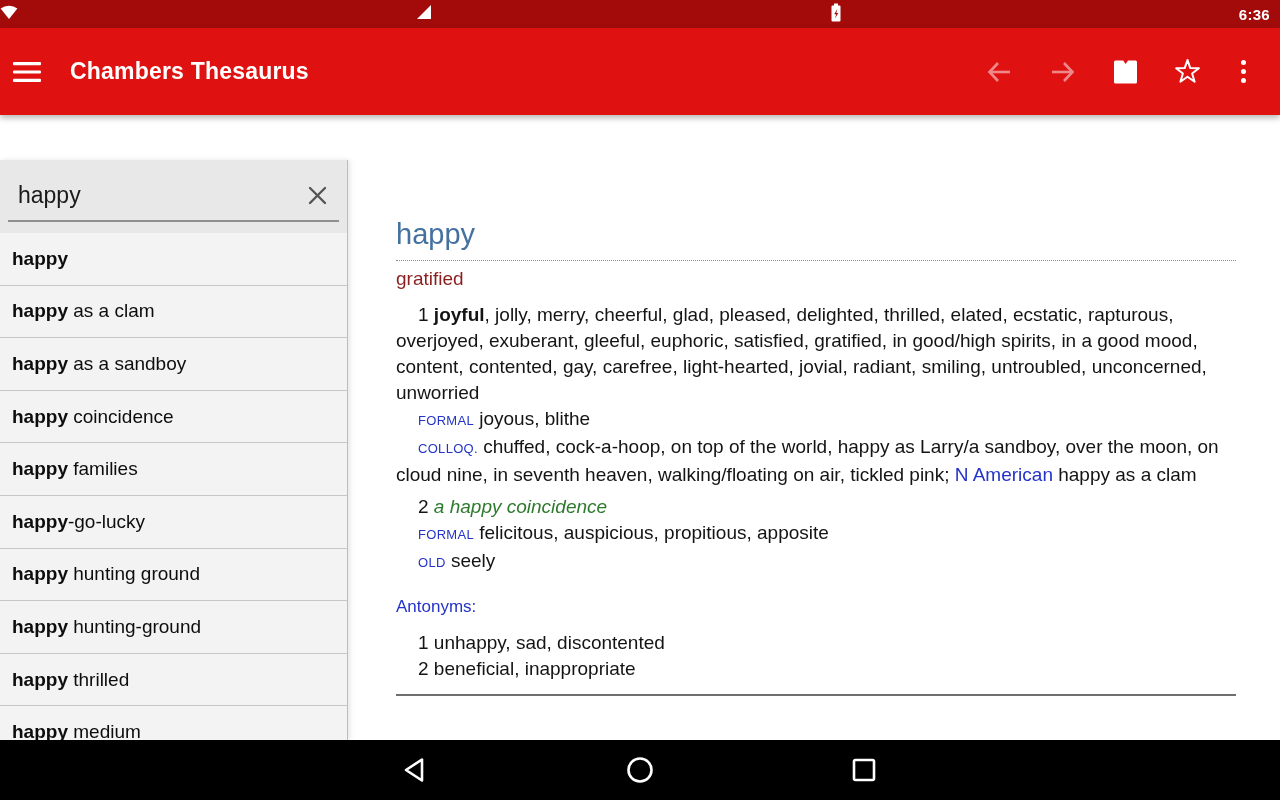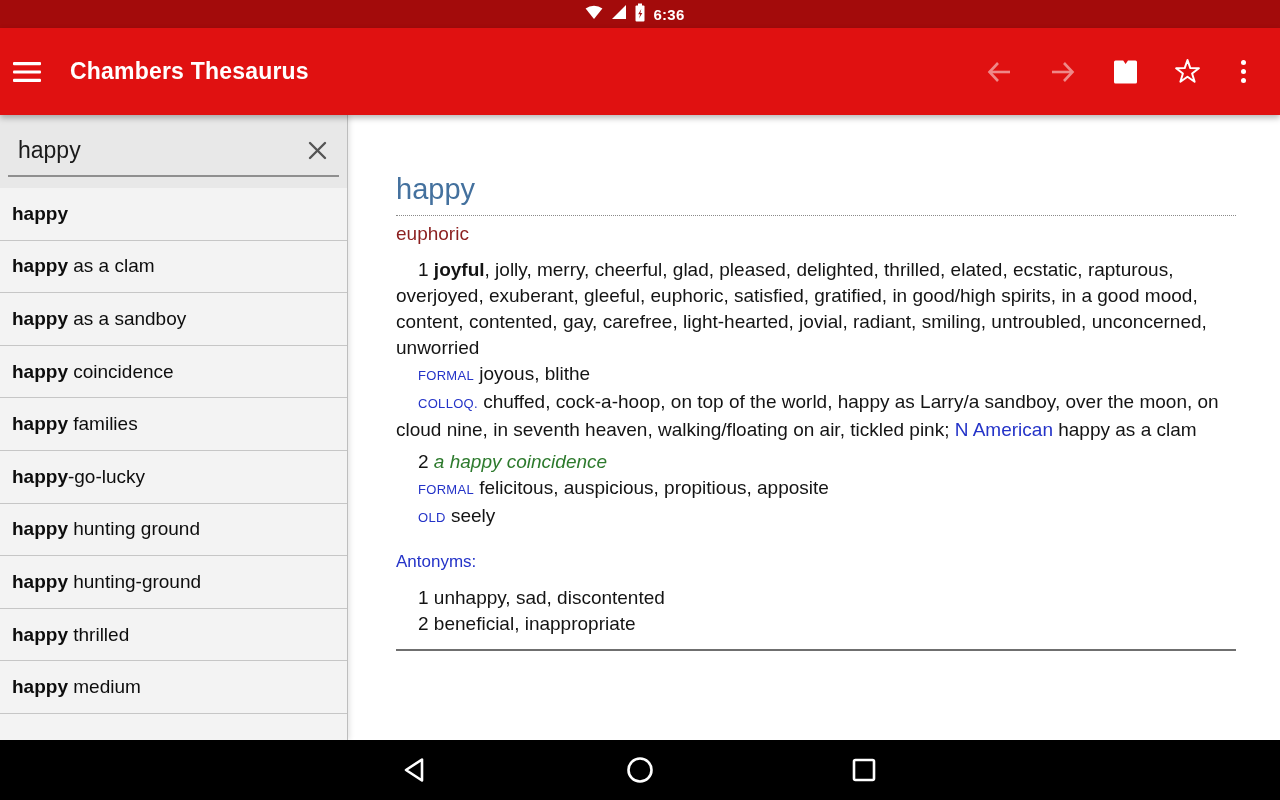--- a/index.html
+++ b/index.html
@@ -8,21 +8,21 @@
     width: 1280px; height: 800px;
     font-family: "Liberation Sans", "DejaVu Sans", sans-serif;
     background: #fff; overflow: hidden;
   }
   .screen { width: 1280px; height: 800px; display: flex; flex-direction: column; overflow: hidden; }
 
   
   .status-bar {
     height: 28px; flex: 0 0 28px;
     background: var(--status-bar, #a30b0b);
-    display: flex; align-items: center; justify-content: center;
+    display: flex; align-items: center; justify-content: space-between;
     gap: 7px; padding-right: 10px; color: #fff;
   }
   .status-bar .time { font-size: 15px; font-weight: bold; letter-spacing: .3px; }
 
   
   .app-bar {
     height: 87px; flex: 0 0 87px;
     background: var(--app-bar, #e01111);
     display: flex; align-items: center;
     padding: 0 30px 0 12px;
@@ -31,21 +31,21 @@
   }
   .icon-btn { background: transparent; border: none; padding: 0; margin: 0; cursor: pointer;
               display: flex; align-items: center; justify-content: center; }
   .app-title { font-size: 23px; font-weight: bold; margin-left: 28px; letter-spacing: .2px; }
   .app-actions { margin-left: auto; display: flex; align-items: center; gap: 36px; }
   .dim { opacity: .5; }
   .dots { display: flex; flex-direction: column; gap: 4px; padding: 0 4px; }
   .dots i { width: 5px; height: 5px; border-radius: 50%; background: #fff; display: block; }
 
   
-  .body-row { flex: 1; display: flex; min-height: 0; }
+  .body-row { flex: 1; display: flex; min-height: 0; margin-top: 45px; }
 
   aside.sidebar {
     width: 348px; flex: 0 0 348px;
     background: #e8e8e8;
     border-right: 1px solid #bdbdbd;
     box-shadow: 2px 0 5px rgba(0,0,0,.10);
     display: flex; flex-direction: column; z-index: 2;
   }
   .search-area { height: 73px; flex: 0 0 73px; padding: 10px 8px 0 8px; }
   .search-field {
@@ -194,21 +194,21 @@
         <li><span class="b">happy</span><span> hunting ground</span></li>
         <li><span class="b">happy</span><span> hunting-ground</span></li>
         <li><span class="b">happy</span><span> thrilled</span></li>
         <li><span class="b">happy</span><span> medium</span></li>
         <li class="partial"></li>
       </ul>
     </aside>
 
     <main class="content">
       <h1 class="headword">happy</h1>
-      <div class="pos">euphoric</div>
+      <div class="pos">gratified</div>
 
       <p class="indent sense-first"><span>1</span> <b>joyful</b><span>, jolly, merry, cheerful, glad, pleased, delighted, thrilled, elated, ecstatic, rapturous, overjoyed, exuberant, gleeful, euphoric, satisfied, gratified, in good/high spirits, in a good mood, content, contented, gay, carefree, light-hearted, jovial, radiant, smiling, untroubled, unconcerned, unworried</span></p>
       <p class="indent"><span class="label">FORMAL</span> <span>joyous, blithe</span></p>
       <p class="indent"><span class="label">COLLOQ.</span> <span>chuffed, cock-a-hoop, on top of the world, happy as Larry/a sandboy, over the moon, on cloud nine, in seventh heaven, walking/floating on air, tickled pink;</span> <span class="region">N American</span> <span>happy as a clam</span></p>
 
       <p class="indent sense-second"><span>2</span> <i class="example">a happy coincidence</i></p>
       <p class="indent"><span class="label">FORMAL</span> <span>felicitous, auspicious, propitious, apposite</span></p>
       <p class="indent"><span class="label">OLD</span> <span>seely</span></p>
 
       <h2 class="antonyms-heading">Antonyms:</h2>

